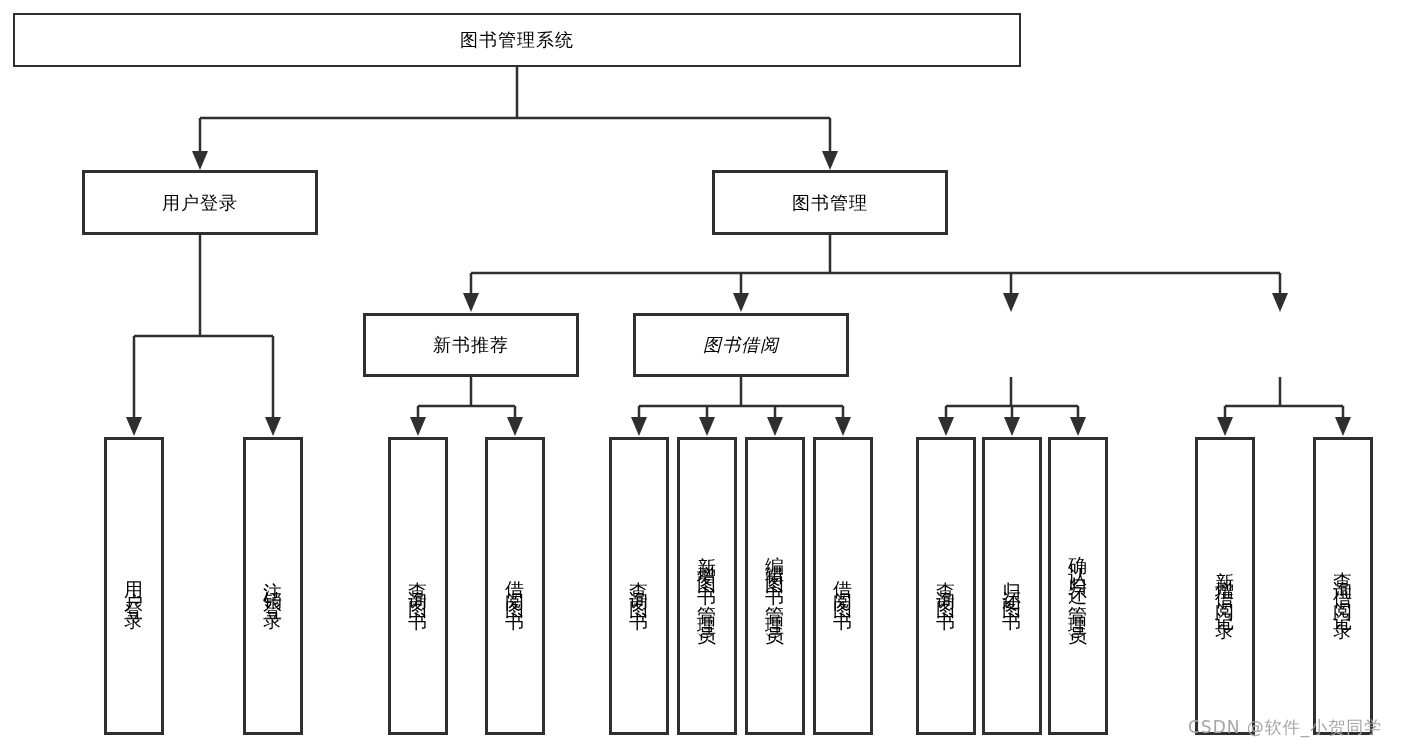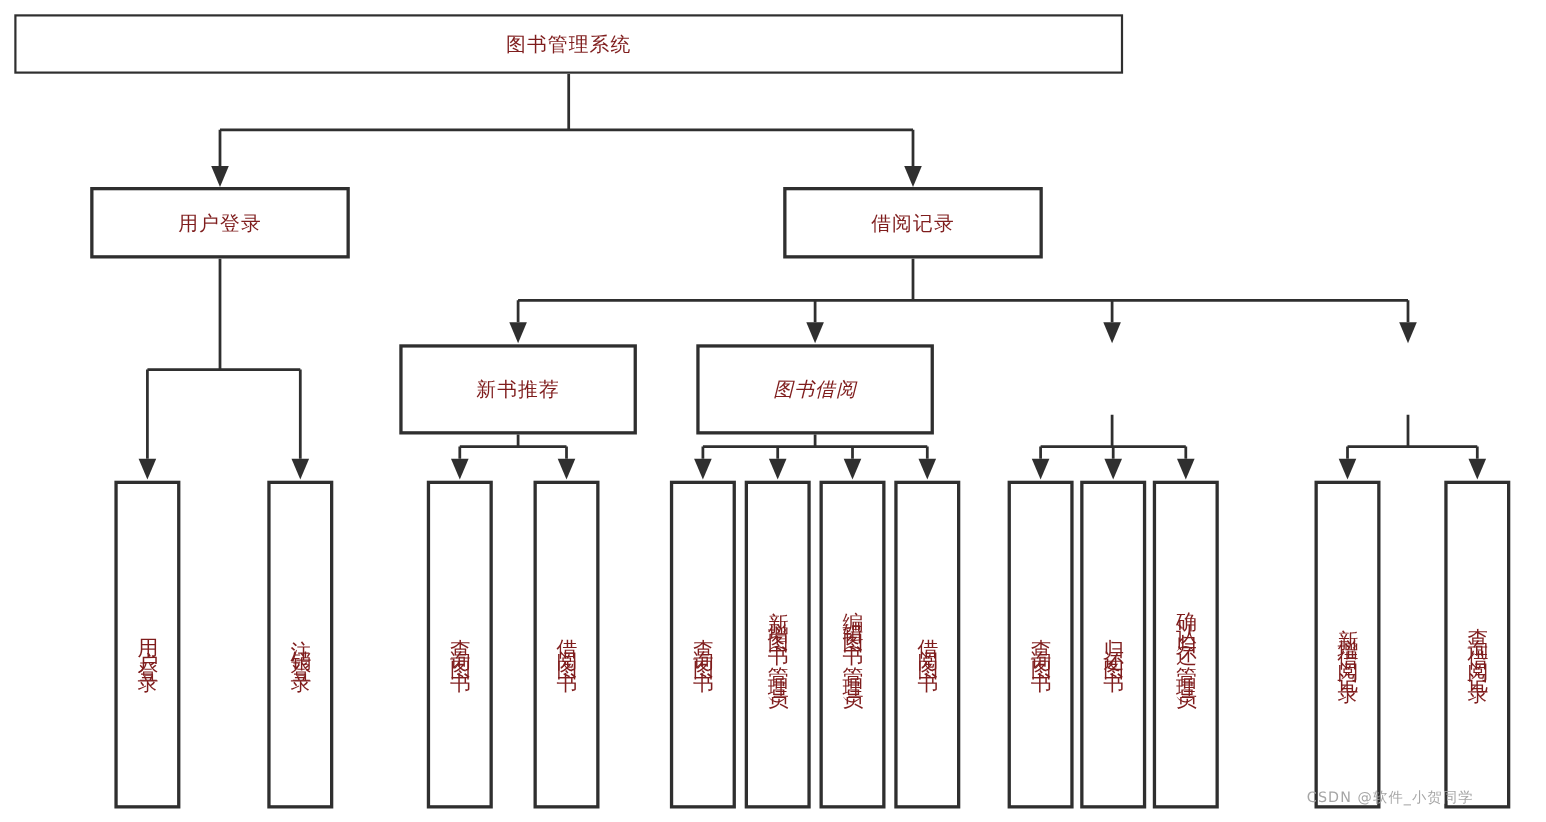--- a/index.html
+++ b/index.html
@@ -17,43 +17,43 @@
     position: absolute;
     box-sizing: border-box;
     background: #ffffff;
     border: 3px solid #2f2f2f;
     display: flex;
     align-items: center;
     justify-content: center;
     z-index: 2;
     font-size: 18px;
     letter-spacing: 1px;
-    color: #7f1d1d;
+    color: #000000;
   }
   .root {
     left: 13px; top: 13px; width: 1008px; height: 54px;
     border-width: 2px;
   }
   .lvl2 { top: 170px; width: 236px; height: 65px; }
-  .lvl3 { top: 313px; width: 216px; height: 82px; }
+  .lvl3 { top: 313px; width: 216px; height: 64px; }
   .leaf { top: 437px; width: 60px; height: 298px; }
   .leaf span {
     writing-mode: vertical-rl;
     text-orientation: mixed;
     font-size: 19px;
     letter-spacing: 10px;
     line-height: 1;
     white-space: nowrap;
   }
   .watermark {
     position: absolute;
     left: 1188px;
     top: 716px;
     z-index: 3;
-    font-size: 13px;
+    font-size: 17px;
     color: #a6a6a6;
     letter-spacing: 1px;
     white-space: nowrap;
   }
 </style>
 </head>
 <body>
 
 <div id="canvas">
 
@@ -86,21 +86,21 @@
       <polygon points="1004,417 1020,417 1012,436"></polygon>
       <polygon points="1070,417 1086,417 1078,436"></polygon>
       <polygon points="1217,417 1233,417 1225,436"></polygon>
       <polygon points="1335,417 1351,417 1343,436"></polygon>
     </g>
   </svg>
 
   <div class="box root">图书管理系统</div>
 
   <div class="box lvl2" style="left:82px;">用户登录</div>
-  <div class="box lvl2" style="left:712px;">借阅记录</div>
+  <div class="box lvl2" style="left:712px;">图书管理</div>
 
   <div class="box lvl3" style="left:363px;">新书推荐</div>
   <div class="box lvl3" style="left:633px;font-style:italic;">图书借阅</div>
 
   <div class="box leaf" style="left:104px;">
     <span>用户登录</span>
   </div>
   <div class="box leaf" style="left:243px;">
     <span>注销登录</span>
   </div>

